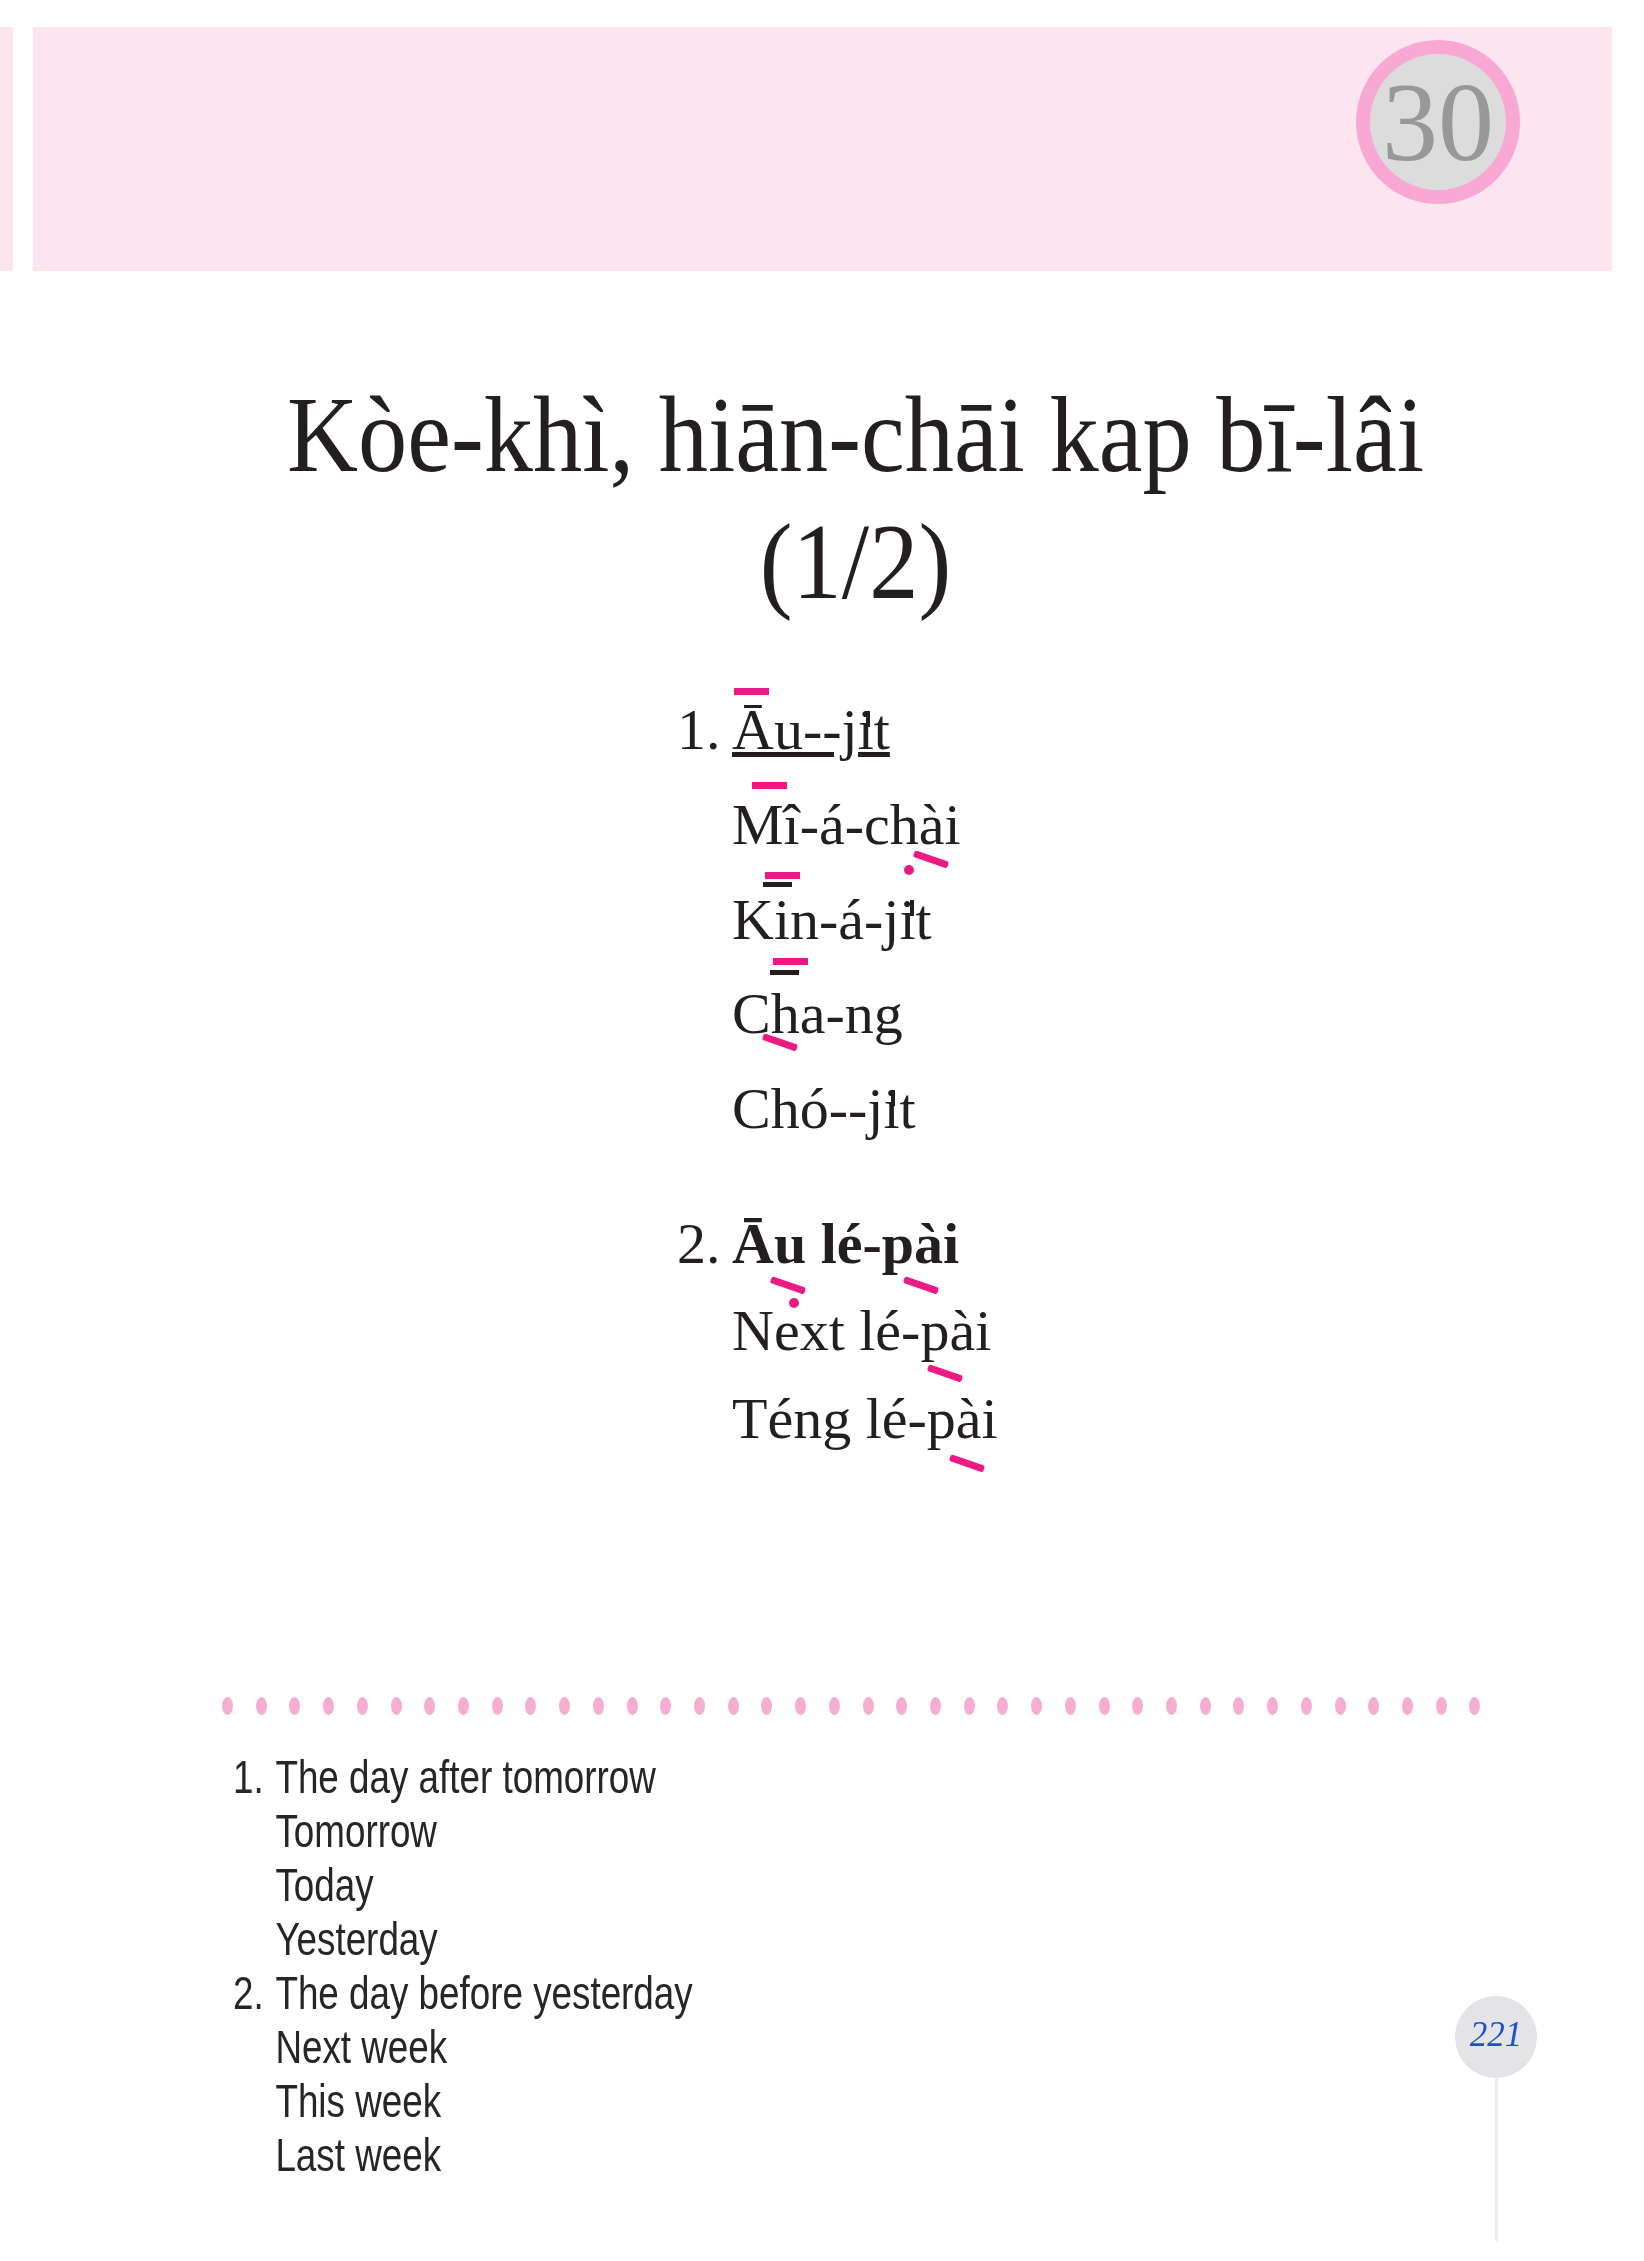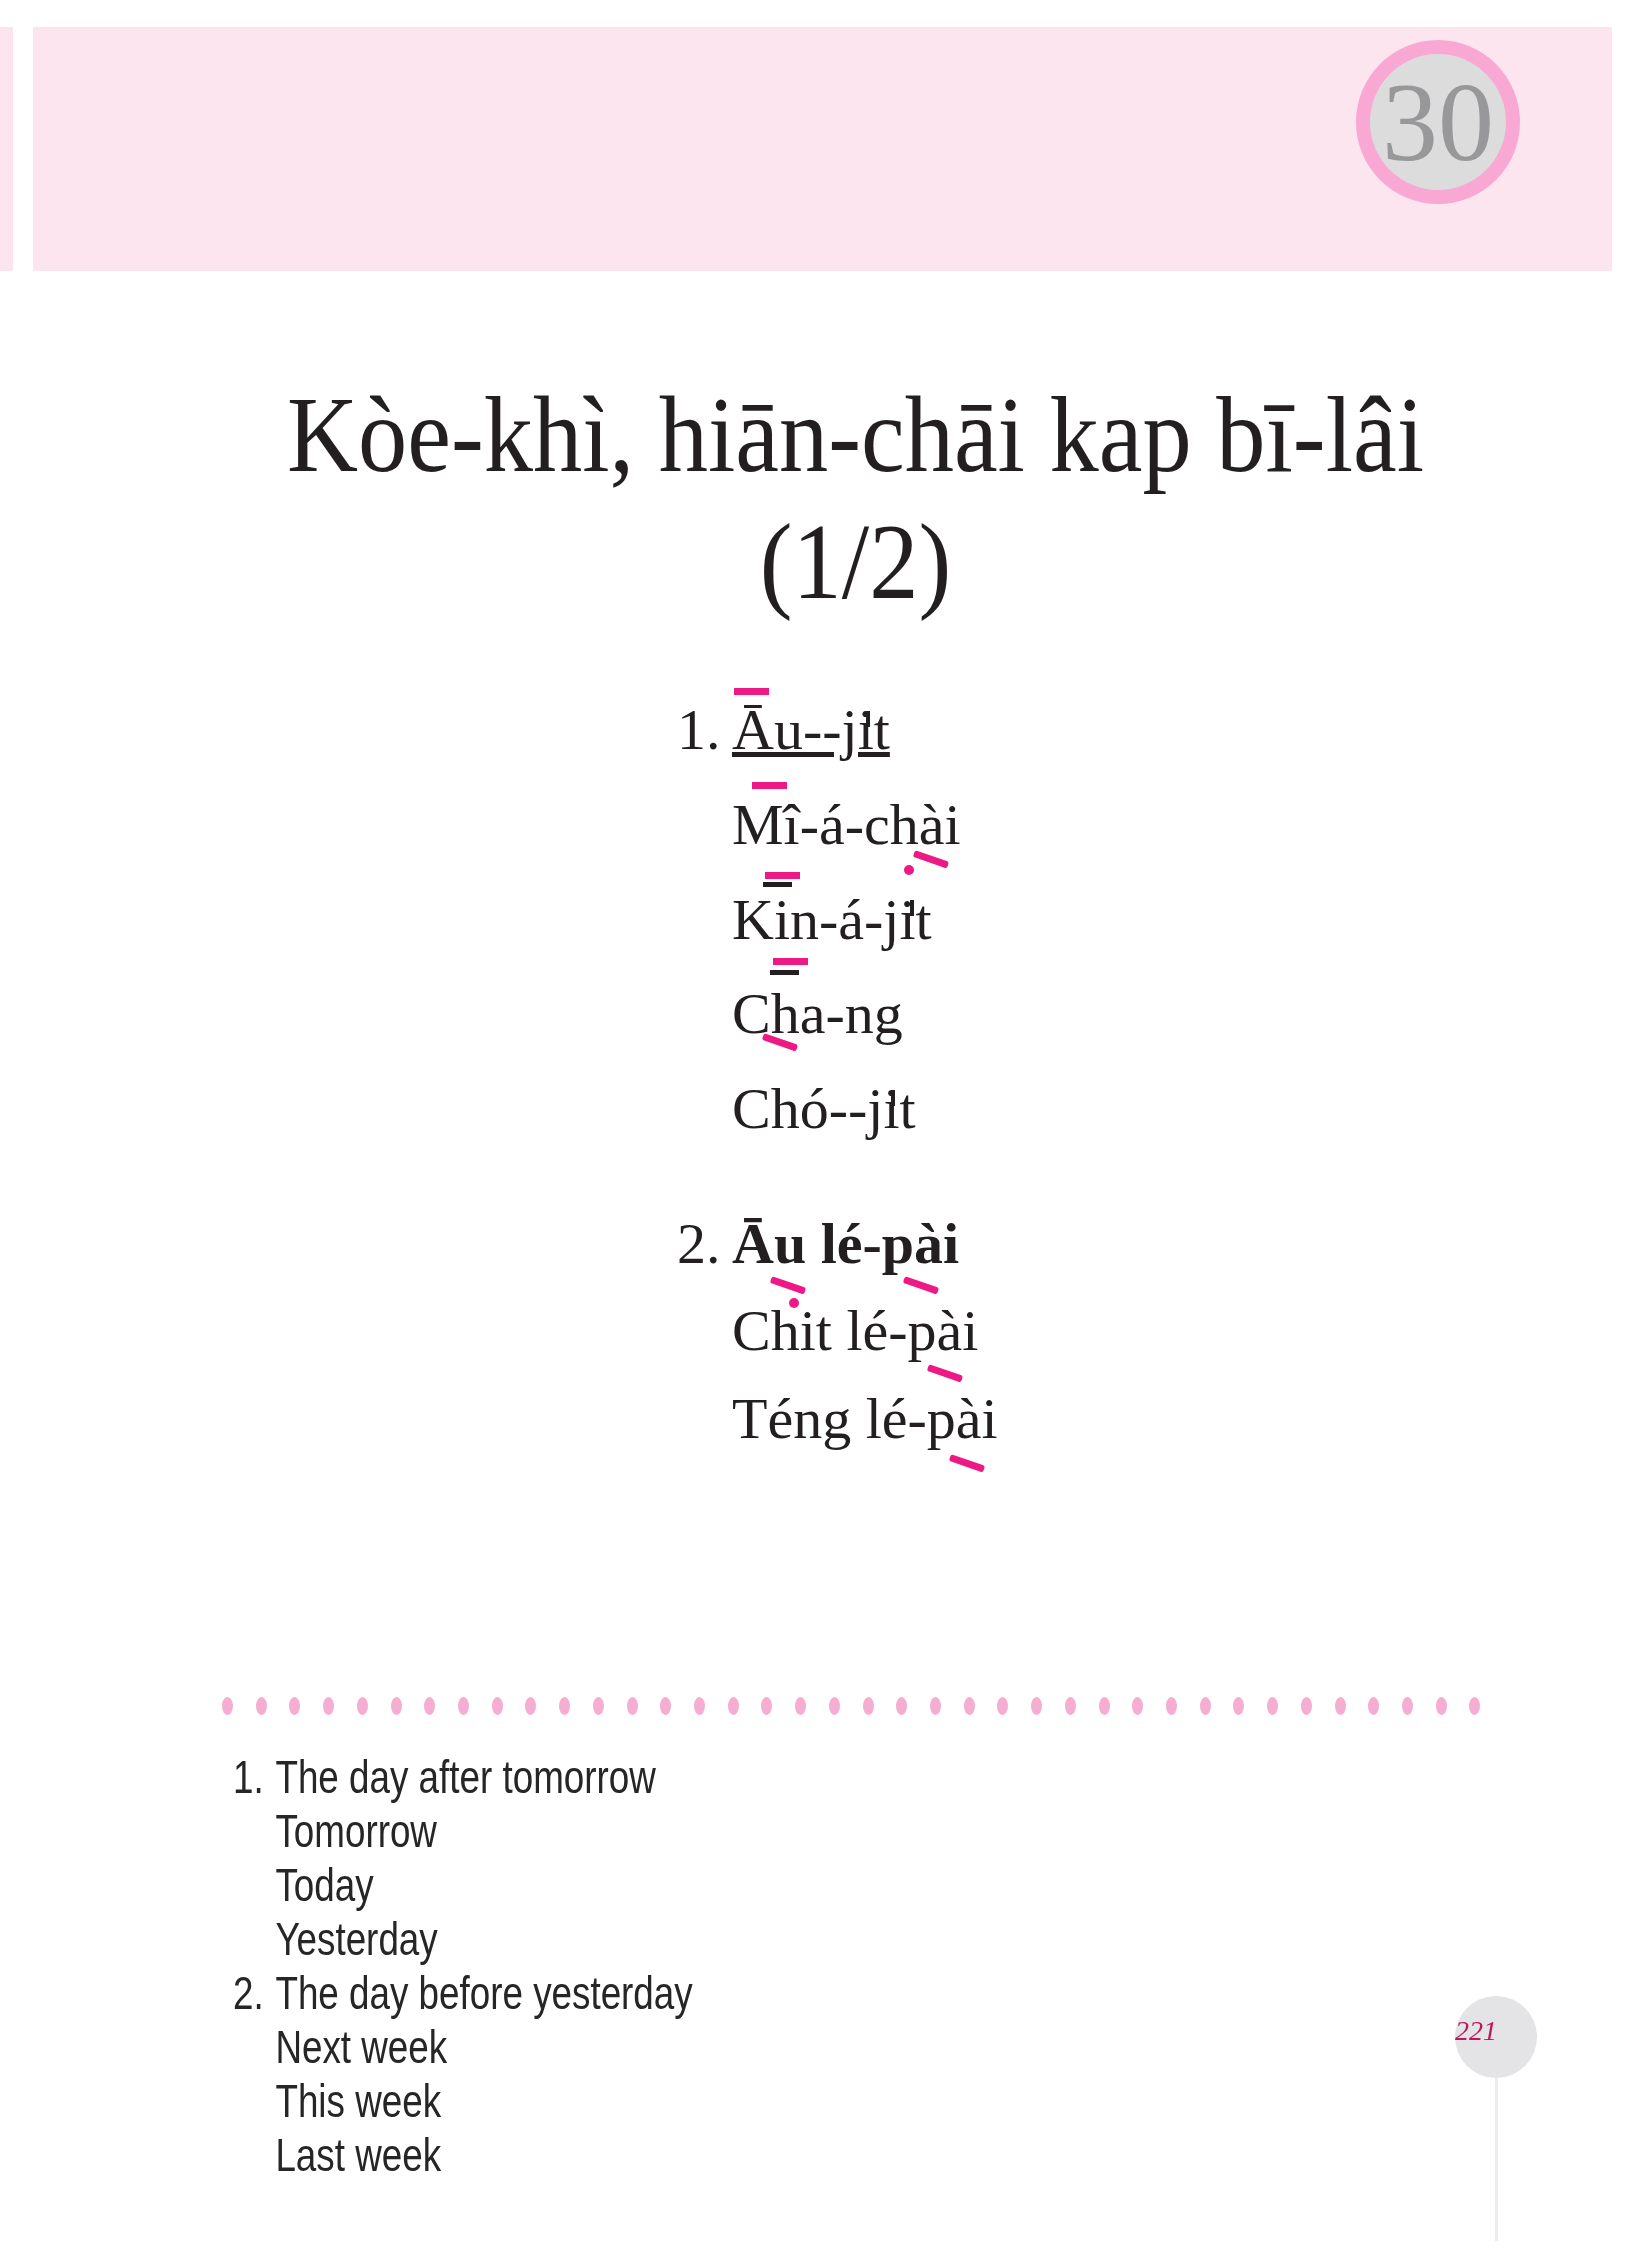--- a/index.html
+++ b/index.html
@@ -78,24 +78,24 @@
   }
   .tnum{display:inline-block;width:53px;}
   .tline.indent{padding-left:53px;}
   
   .page-badge{
     position:absolute;left:1455px;top:1996px;width:82px;height:82px;
     background:var(--page-badge-gray);border-radius:50%;
   }
   .page-number{
     position:absolute;left:0;top:21.4px;width:82px;
-    text-align:left;
-    font-size:28px;line-height:1;
+    text-align:center;
+    font-size:35px;line-height:1;
     font-style:italic;
-    color:#be185d;
+    color:#1d4ed8;
   }
   .page-stem{
     position:absolute;left:1495px;top:2078px;width:3.3px;height:163px;
     background:#ececec;
   }
 </style>
 </head>
 <body>
 
 <div class="page" style="--pink: #ed1a86; --band-pink: #fce5ef; --dot-pink: #f5aed2; --badge-gray: #dcdcdd; --badge-num: #98989a; --page-badge-gray: #e4e4e6; --ink: #231f20;">
@@ -113,21 +113,21 @@
 
   <div id="vocab">
       <div class="vocab-number" style="left: 677px; top: 701px;">1.</div>
       <div class="vocab-line" style="left: 732px; top: 701px; text-decoration: underline;">Āu--jit</div>
       <div class="vocab-line" style="left: 732px; top: 796px;">Mî-á-chài</div>
       <div class="vocab-line" style="left: 732px; top: 891px;">Kin-á-jit</div>
       <div class="vocab-line" style="left: 732px; top: 985px;">Cha-ng</div>
       <div class="vocab-line" style="left: 732px; top: 1080px;">Chó--jit</div>
       <div class="vocab-number" style="left: 677px; top: 1215px;">2.</div>
       <div class="vocab-line" style="left: 732px; top: 1215px; font-weight: bold;">Āu lé-pài</div>
-      <div class="vocab-line" style="left: 732px; top: 1302px;">Chit lé-pài</div>
+      <div class="vocab-line" style="left: 732px; top: 1302px;">Next lé-pài</div>
       <div class="vocab-line" style="left: 732px; top: 1390px;">Téng lé-pài</div>
       <div class="mk mk-pink-macron" style="left: 734px; top: 688px;"></div>
       <div class="mk mk-black-stroke" style="left: 866px; top: 711px;"></div>
       <div class="mk mk-pink-macron" style="left: 752px; top: 782px;"></div>
       <div class="mk mk-pink-macron" style="left: 765px; top: 872px;"></div>
       <div class="mk mk-black-macron" style="left: 763px; top: 882px;"></div>
       <div class="mk mk-pink-grave" style="left: 914px; top: 850px;"></div>
       <div class="mk mk-pink-dot" style="left: 904px; top: 865px;"></div>
       <div class="mk mk-black-stroke" style="left: 910px; top: 900px;"></div>
       <div class="mk mk-pink-macron" style="left: 773px; top: 958px;"></div>

